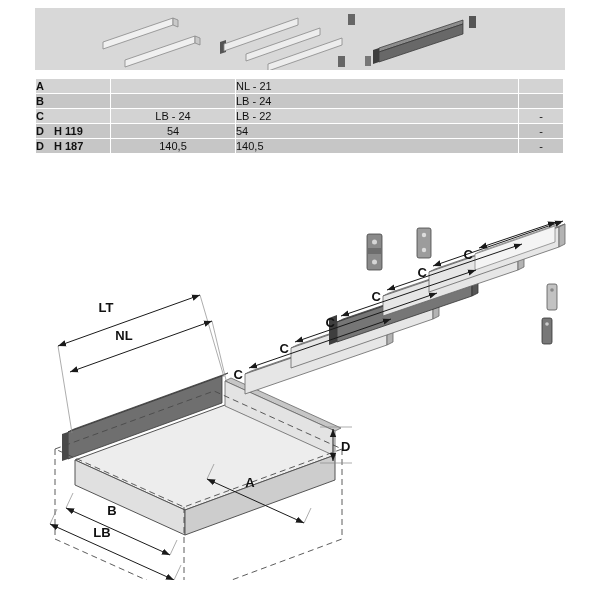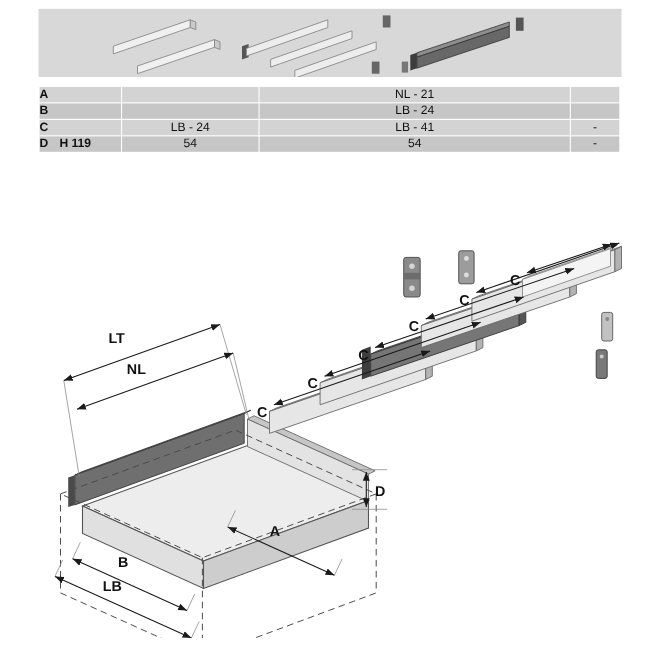--- a/index.html
+++ b/index.html
@@ -10,21 +10,21 @@
   .hdr svg{position:absolute;top:4px;}
   
   table.spec{position:absolute;left:35px;top:78px;border-collapse:separate;border-spacing:1px;
              font-size:11px;line-height:13px;}
   table.spec td{height:14px;padding:0;vertical-align:middle;}
   tr.odd  td{background:#d3d3d3;}
   tr.even td{background:#c6c6c6;}
   td.lbl{width:74px;text-align:left;padding-left:7px;font-weight:bold;}
   td.lbl .main{display:inline-block;width:18px;}
   td.v1{width:124px;text-align:center;}
-  td.v2{width:282px;text-align:center;padding-left:58px;}
+  td.v2{width:282px;text-align:left;padding-left:58px;}
   td.v3{width:44px;text-align:center;}
   
   .diag{position:absolute;left:0;top:220px;}
   .dim{stroke:#1a1a1a;stroke-width:1;fill:none;marker-start:url(#as);marker-end:url(#ae);}
   .ext{stroke:#8a8a8a;stroke-width:0.7;fill:none;}
   .dash{stroke:#4a4a4a;stroke-width:0.9;fill:none;stroke-dasharray:6 4;}
   .dlab{font-family:"Liberation Sans",sans-serif;font-size:13px;font-weight:bold;fill:#111;}
   .pl{fill:#e6e6e6;stroke:#666;stroke-width:0.8;}
   .pt{fill:#cbcbcb;stroke:#666;stroke-width:0.8;}
   .pc{fill:#b3b3b3;stroke:#666;stroke-width:0.8;}
@@ -69,27 +69,33 @@
       </tr>
       <tr class="even">
         <td class="lbl"><span class="main">B</span><span class="sub"></span></td>
         <td class="v1"></td>
         <td class="v2">LB - 24</td>
         <td class="v3"></td>
       </tr>
       <tr class="odd">
         <td class="lbl"><span class="main">C</span><span class="sub"></span></td>
         <td class="v1">LB - 24</td>
-        <td class="v2">LB - 41</td>
+        <td class="v2">LB - 22</td>
         <td class="v3">-</td>
       </tr>
       <tr class="even">
         <td class="lbl"><span class="main">D</span><span class="sub">H 119</span></td>
         <td class="v1">54</td>
         <td class="v2">54</td>
+        <td class="v3">-</td>
+      </tr>
+      <tr class="even">
+        <td class="lbl"><span class="main">D</span><span class="sub">H 187</span></td>
+        <td class="v1">140,5</td>
+        <td class="v2">140,5</td>
         <td class="v3">-</td>
       </tr>
     </tbody>
   </table>
 
   <svg class="diag" width="600" height="360" viewBox="0 0 600 360">
     <defs>
       <marker id="ae" viewBox="0 0 10 10" refX="9" refY="5" markerWidth="9" markerHeight="9" orient="auto" markerUnits="userSpaceOnUse">
         <path d="M0,1.5 L9,5 L0,8.5 Z" fill="#1a1a1a"></path>
       </marker>

